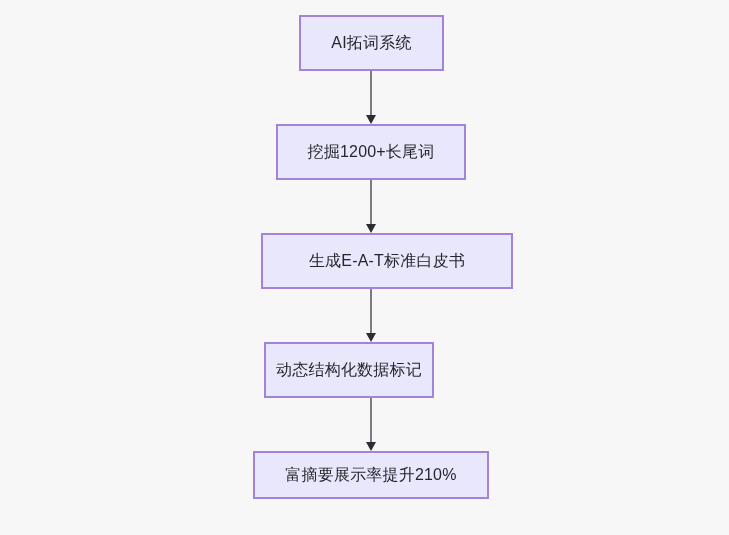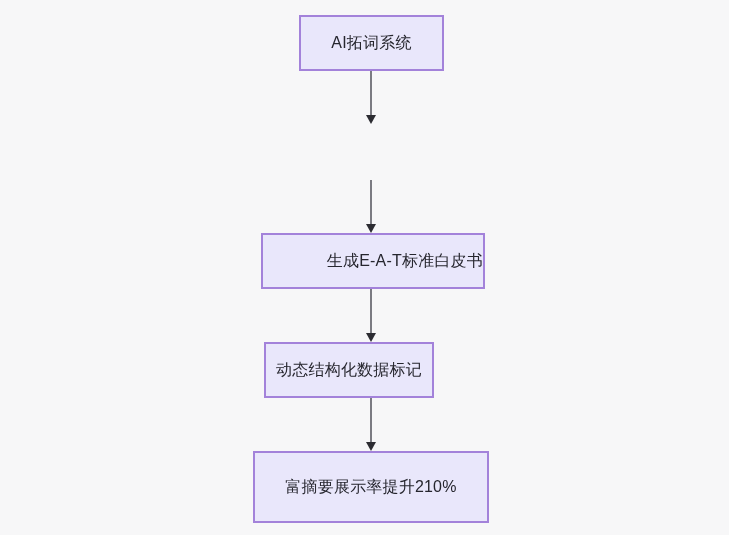--- a/index.html
+++ b/index.html
@@ -65,41 +65,44 @@
 
   <div class="node" style="left:299px; top:15px; width:145px; height:56px;">
     <span class="node-label">AI拓词系统</span>
   </div>
 
   <div class="connector" style="left:363px; top:71px; height:53px;">
     <div class="line"></div>
     <div class="head"></div>
   </div>
 
+  <div class="node" style="left:276px; top:124px; width:190px; height:56px;">
+    <span class="node-label">挖掘1200+长尾词</span>
+  </div>
 
   <div class="connector" style="left:363px; top:180px; height:53px;">
     <div class="line"></div>
     <div class="head"></div>
   </div>
 
-  <div class="node" style="left:261px; top:233px; width:224px; height:56px;justify-content:flex-end;">
+  <div class="node" style="left:261px; top:233px; width:252px; height:56px;">
     <span class="node-label">生成E-A-T标准白皮书</span>
   </div>
 
   <div class="connector" style="left:363px; top:289px; height:53px;">
     <div class="line"></div>
     <div class="head"></div>
   </div>
 
   <div class="node" style="left:264px; top:342px; width:170px; height:56px;">
     <span class="node-label">动态结构化数据标记</span>
   </div>
 
   <div class="connector" style="left:363px; top:398px; height:53px;">
     <div class="line"></div>
     <div class="head"></div>
   </div>
 
-  <div class="node" style="left:253px; top:451px; width:236px; height:72px;">
+  <div class="node" style="left:253px; top:451px; width:236px; height:48px;">
     <span class="node-label">富摘要展示率提升210%</span>
   </div>
 
 </div>
 
 </body></html>

